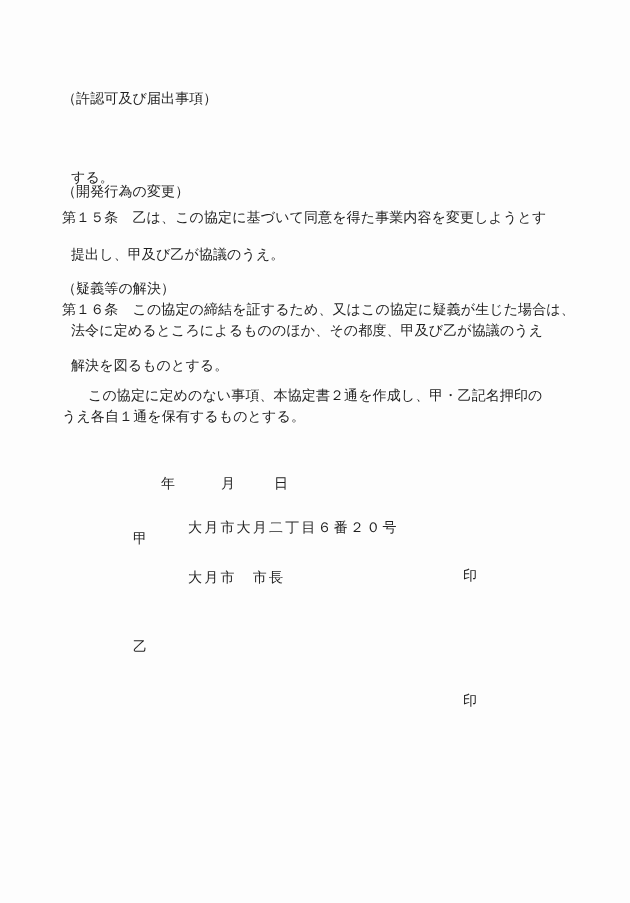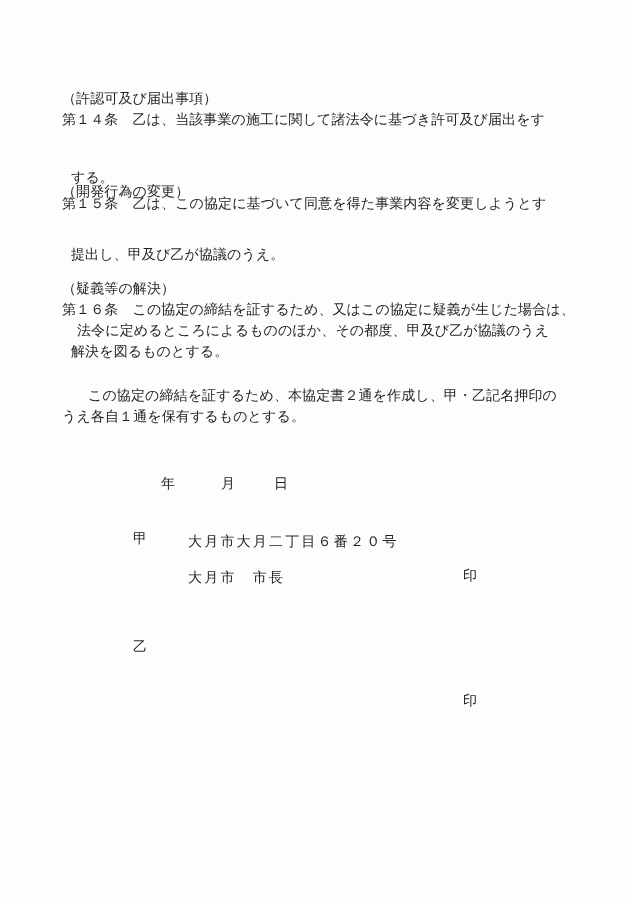--- a/index.html
+++ b/index.html
@@ -30,44 +30,43 @@
   .seal {
     letter-spacing: 0;
   }
 </style>
 </head>
 <body>
 
 <div class="page">
 
   <div class="line" style="left:62px; top:89px;">（許認可及び届出事項）</div>
-  <div class="line" style="left:62px; top:110px;">第１４条　乙は、当該事業の施工に関して諸法令に基づき許可及び届出をす</div>
   <div class="line" style="left:71px; top:168px;">する。</div>
 
   <div class="line" style="left:62px; top:182px;">（開発行為の変更）</div>
-  <div class="line" style="left:62px; top:194px;text-align:right;">第１５条　乙は、この協定に基づいて同意を得た事業内容を変更しようとす</div>
+  <div class="line" style="left:62px; top:208px;text-align:right;">第１５条　乙は、この協定に基づいて同意を得た事業内容を変更しようとす</div>
   <div class="line" style="left:71px; top:245px;">提出し、甲及び乙が協議のうえ。</div>
 
   <div class="line" style="left:62px; top:279px;text-align:center;">（疑義等の解決）</div>
   <div class="line" style="left:62px; top:300px;">第１６条　この協定の締結を証するため、又はこの協定に疑義が生じた場合は、</div>
-  <div class="line" style="left:77px; top:321px;">法令に定めるところによるもののほか、その都度、甲及び乙が協議のうえ</div>
-  <div class="line" style="left:71px; top:342px;">解決を図るものとする。</div>
+  <div class="line" style="left:71px; top:321px;">法令に定めるところによるもののほか、その都度、甲及び乙が協議のうえ</div>
+  <div class="line" style="left:71px; top:356px;">解決を図るものとする。</div>
 
-  <div class="line" style="left:88px; top:386px;">この協定の締結を証するため、本協定書２通を作成し、甲・乙記名押印の</div>
+  <div class="line" style="left:88px; top:386px;">この協定に定めのない事項、本協定書２通を作成し、甲・乙記名押印の</div>
   <div class="line" style="left:62px; top:407px;">うえ各自１通を保有するものとする。</div>
 
   <div>
     <span class="line" style="left:161px; top:474px;">年</span>
     <span class="line" style="left:221px; top:474px;">月</span>
     <span class="line" style="left:274px; top:474px;">日</span>
   </div>
 
   <div>
     <span class="line" style="left:133px; top:529px;">甲</span>
-    <span class="line spaced" style="left:188px; top:532px;text-align:center;">大月市大月二丁目６番２０号</span>
+    <span class="line spaced" style="left:188px; top:518px;text-align:center;">大月市大月二丁目６番２０号</span>
     <span class="line spaced" style="left:188px; top:568px;">大月市　市長</span>
     <span class="line seal" style="left:463px; top:566px;">印</span>
   </div>
 
   <div>
     <span class="line" style="left:133px; top:637px;">乙</span>
     <span class="line seal" style="left:463px; top:691px;">印</span>
   </div>
 
 </div>

